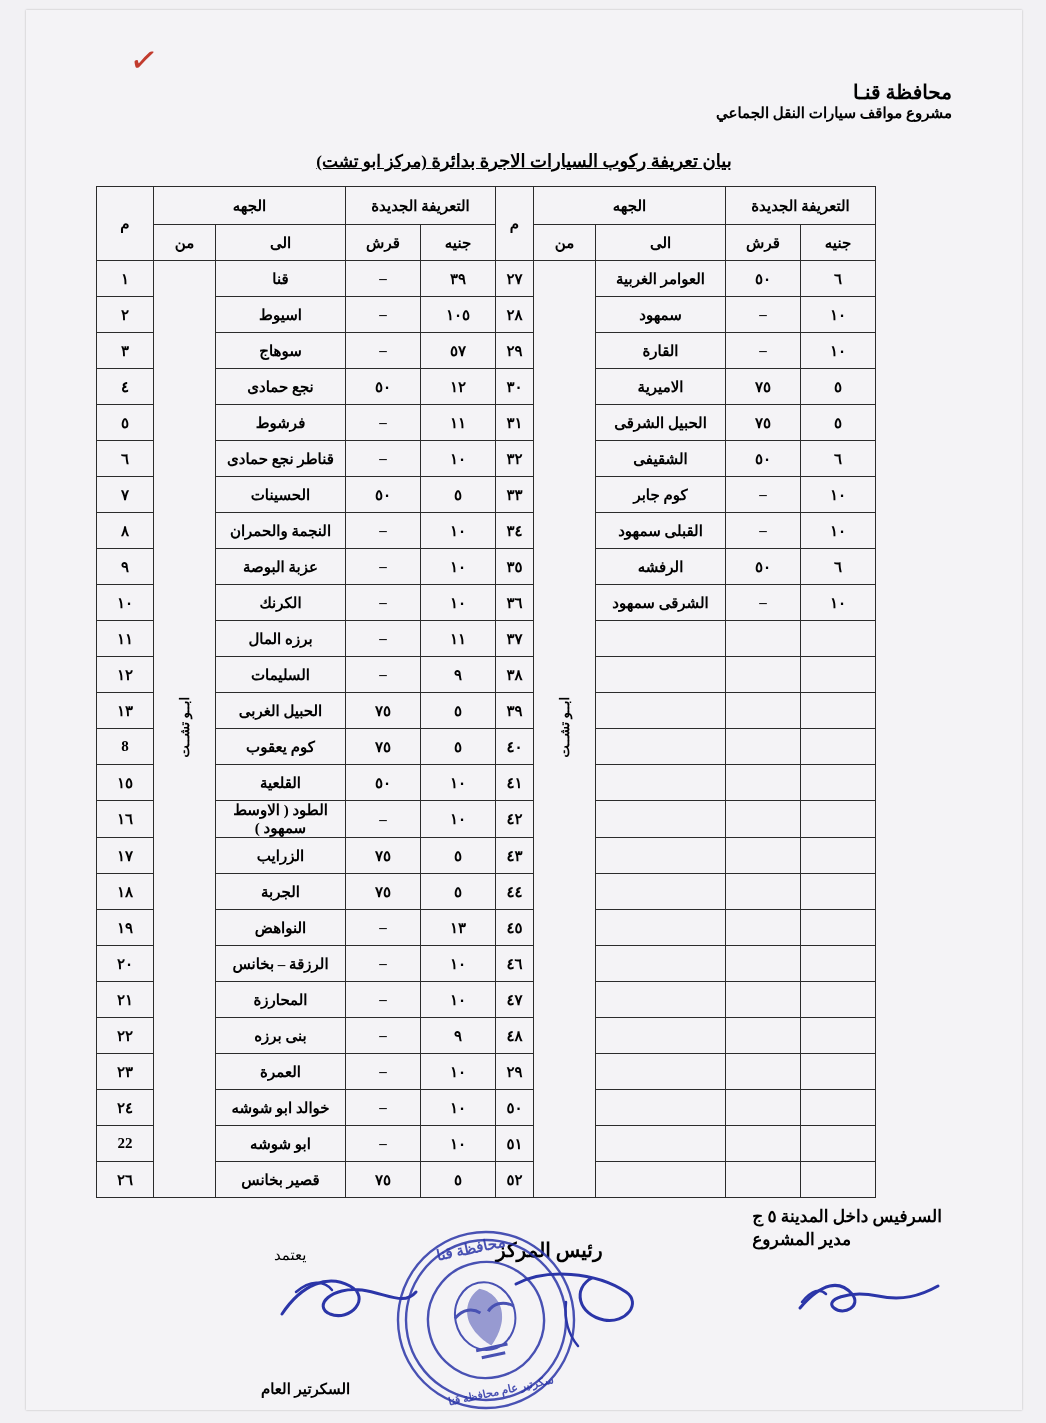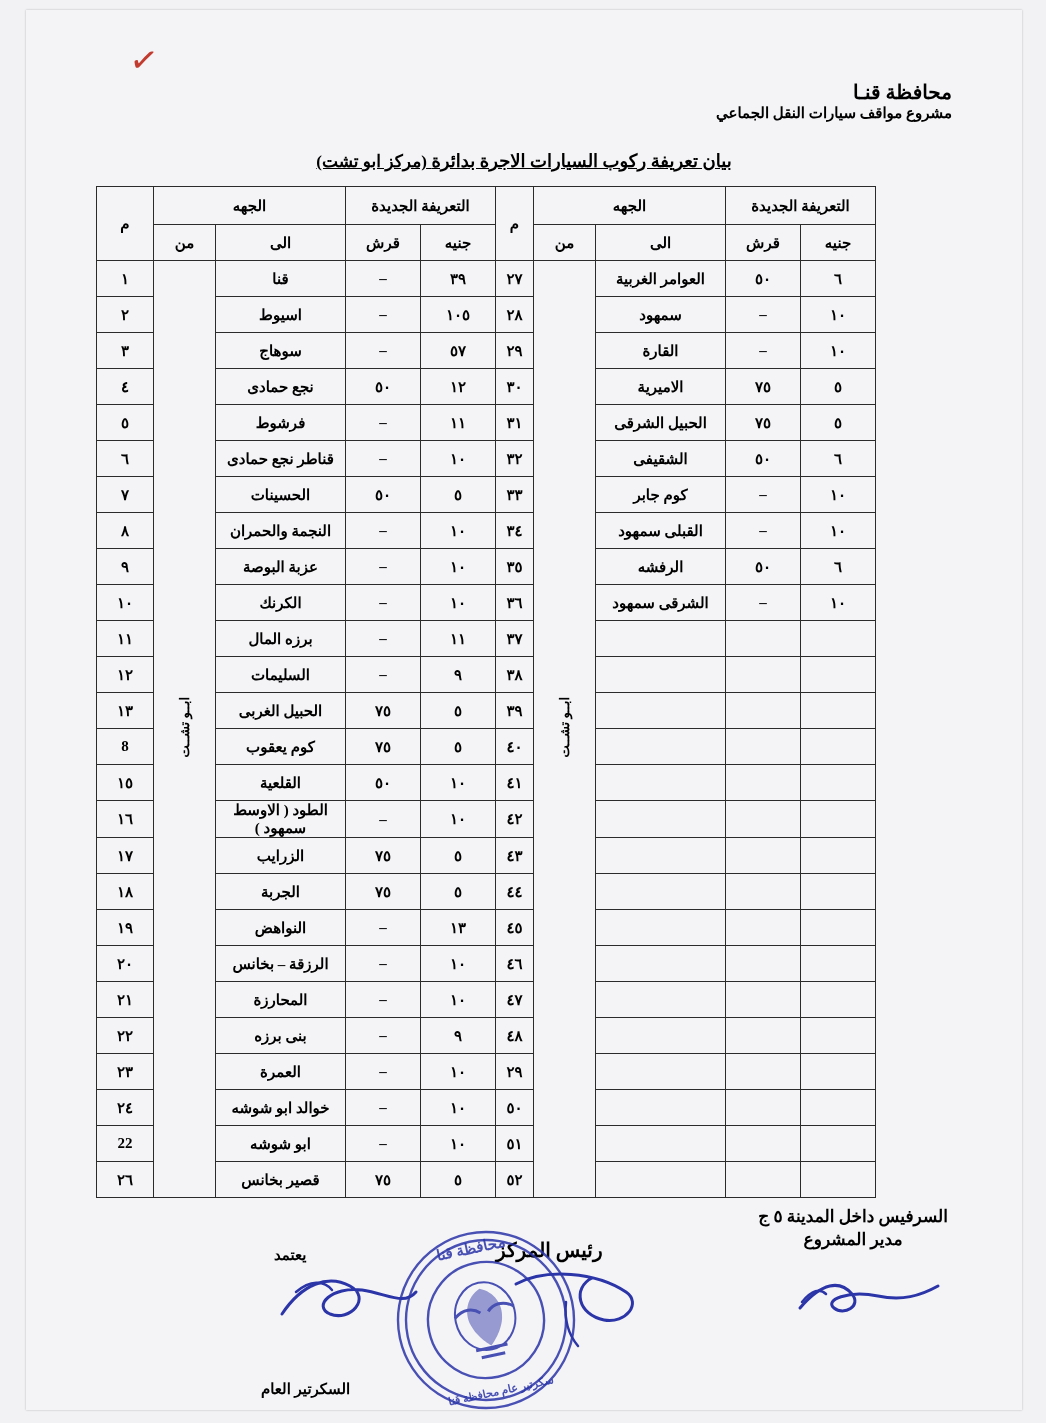--- a/index.html
+++ b/index.html
@@ -110,43 +110,43 @@
     font-weight: bold;
     letter-spacing: 2px;
     white-space: nowrap;
     display: inline-block;
   }
   td.from-cell { padding: 0; }
   td.small-place { font-size: 11.5px; }
 
   .footer-right {
     position: absolute;
-    right: 74px;
+    right: 80px;
     top: 1196px;
-    text-align: center;
+    text-align: left;
     direction: rtl;
     font-size: 17px;
     font-weight: bold;
   }
   .footer-right .line2 { margin-top: 2px; }
   .sig-center {
     position: absolute;
     left: 470px;
     top: 1228px;
     direction: rtl;
     font-size: 20px;
     font-weight: bold;
   }
   .sig-approve {
     position: absolute;
     left: 248px;
     top: 1236px;
     direction: rtl;
     font-size: 15px;
-    font-weight: bold;
+    font-weight: normal;
   }
   .sig-secretary {
     position: absolute;
     left: 235px;
     top: 1370px;
     direction: rtl;
     font-size: 15px;
     font-weight: bold;
   }
 

